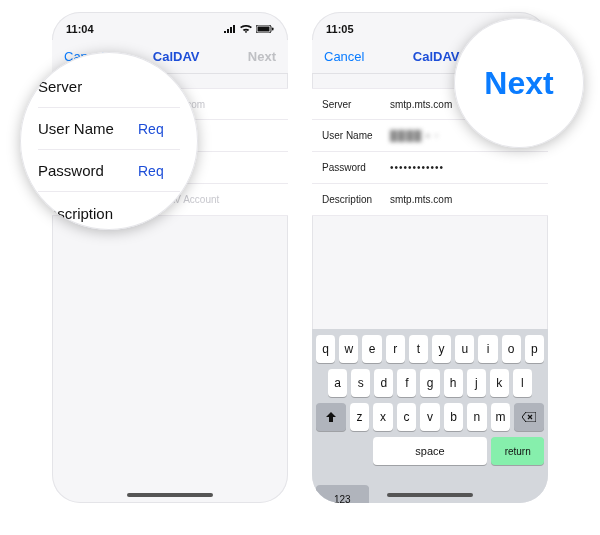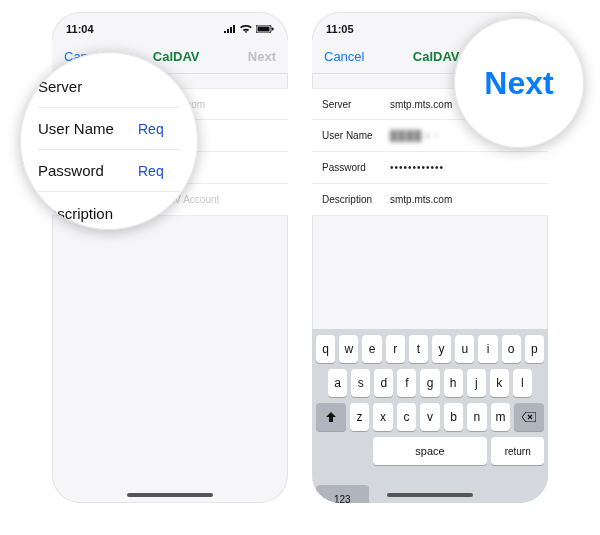--- a/index.html
+++ b/index.html
@@ -39,21 +39,21 @@
       height: 34px;
       display: flex;
       align-items: center;
       justify-content: space-between;
       padding: 0 12px;
       background: #f6f6f8;
       border-bottom: 1px solid #e1e1e5;
       font-size: 13px;
     }
     .nav-cancel { color: #0a7cff; font-weight: 400; }
-    .nav-title { color: #15803d; font-weight: 600; }
+    .nav-title { color: #1d4ed8; font-weight: 600; }
     .nav-next { color: #bfc0c4; font-weight: 600; }
     .nav-next.active { color: #0a7cff; }
     .form {
       background: #fff;
       margin: 14px 0 0 0;
     }
     .form-row {
       display: flex;
       align-items: center;
       height: 32px;
@@ -95,21 +95,21 @@
       display: flex;
       align-items: center;
       justify-content: center;
       font-size: 12px;
       color: #111;
       box-shadow: 0 1px 0 rgba(0,0,0,0.25);
       flex: 1;
       min-width: 0;
     }
     .key.space { flex: 4.8; font-size: 11px; }
-    .key.return { flex: 2.2; background:#ffffff; font-size:10px; }
+    .key.return { flex: 2.2; background:#86efac; font-size:10px; }
     .key.num { flex: 2.2; background:#b0b4bc; font-size:10px;margin-top:48px; }
     .key.shift { flex: 1.3; background:#b0b4bc; }
     .key.back { flex: 1.3; background:#b0b4bc; }
     .kb-row.mid { padding: 0 12px; }
     
     .lens {
       position: absolute;
       border-radius: 50%;
       background: #fff;
       box-shadow: 0 2px 14px rgba(0,0,0,0.25), inset 0 0 0 1px #e5e5e9;

